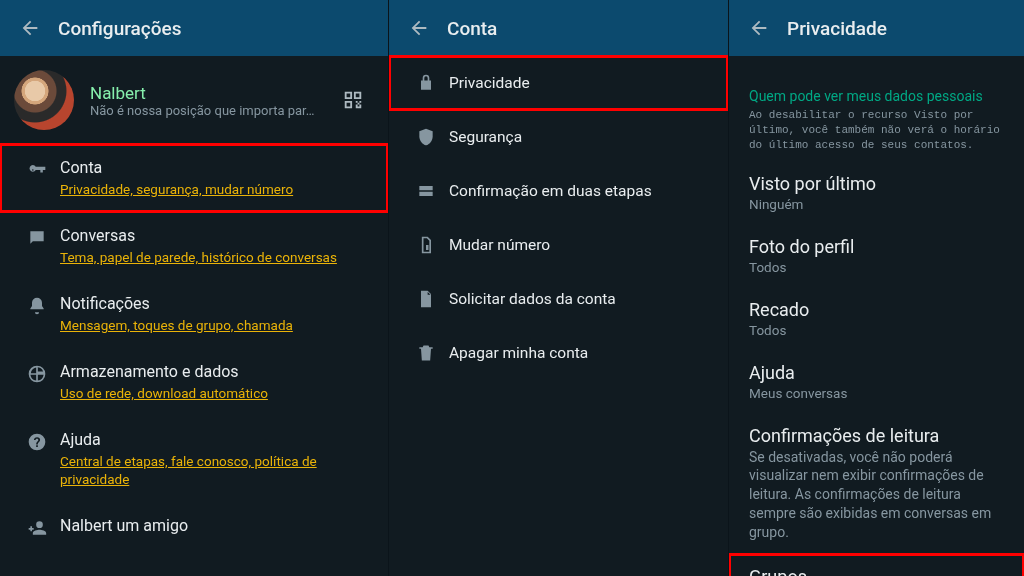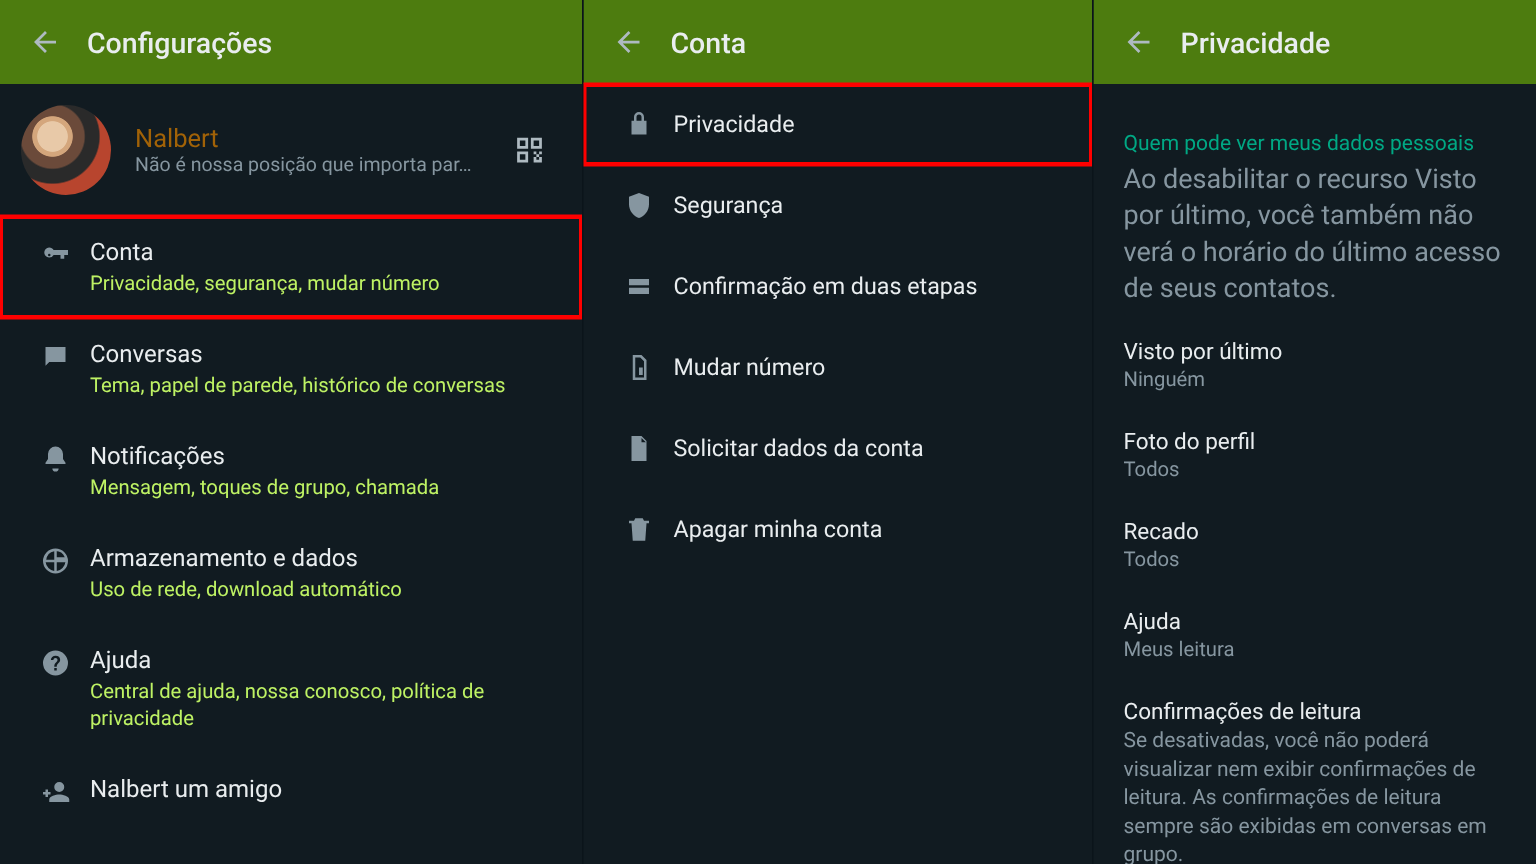--- a/index.html
+++ b/index.html
@@ -20,21 +20,21 @@
   }
   .panel1 { width: 388px; }
   .panel2 { width: 340px; border-left: 1px solid #0b141a; }
   .panel3 { flex: 1; border-left: 1px solid #0b141a; }
 
   .header {
     display: flex;
     align-items: center;
     height: 56px;
     padding: 0 12px;
-    background: #4d7c0f;
+    background: #0c4a6e;
   }
   .back-btn {
     width: 36px; height: 36px;
     display: flex; align-items: center; justify-content: center;
     cursor: pointer;
     color: #aebac1;
     margin-right: 10px;
   }
   .header-title {
     font-size: 19px;
@@ -47,41 +47,41 @@
     align-items: center;
     padding: 14px 24px 14px 14px;
   }
   .avatar {
     width: 60px; height: 60px; border-radius: 50%;
     background: radial-gradient(circle at 35% 35%, #e8c9a8 0 18%, #d4a67c 19% 24%, #6b4a3a 25% 38%, #2a2a2a 40% 56%, #b8452e 58% 100%);
     flex-shrink: 0;
     margin-right: 16px;
   }
   .profile-text { flex: 1; min-width: 0; }
-  .profile-name { font-size: 17px; color: #a16207; }
+  .profile-name { font-size: 17px; color: #86efac; }
   .profile-status { font-size: 13px; color: #8696a0; white-space: nowrap; overflow: hidden; text-overflow: ellipsis; max-width: 230px; }
   .qr-icon { color: #aebac1; flex-shrink: 0; cursor: pointer; }
 
   .list-item {
     display: flex;
     align-items: flex-start;
     padding: 14px 20px 14px 14px;
     cursor: pointer;
   }
   .list-icon {
     width: 46px;
     flex-shrink: 0;
     color: #8696a0;
     display: flex;
     justify-content: center;
     padding-top: 2px;
   }
   .list-text { flex: 1; min-width: 0; }
   .list-title { font-size: 16px; color: #e9edef; line-height: 1.3; }
-  .list-sub { font-size: 13.5px; color: #bef264; line-height: 1.35; margin-top: 1px; }
+  .list-sub { font-size: 13.5px; color: #eab308; line-height: 1.35; margin-top: 1px; text-decoration: underline; }
 
   .simple-item {
     display: flex;
     align-items: center;
     padding: 17px 20px 17px 14px;
     cursor: pointer;
   }
   .simple-item .list-icon { padding-top: 0; }
   .simple-label { font-size: 15.5px; color: #e9edef; }
 
@@ -90,29 +90,30 @@
     outline-offset: -2px;
   }
 
   .section-heading {
     color: #00a884;
     font-size: 14px;
     padding: 32px 20px 2px;
   }
   .section-desc {
     color: #8696a0;
-    font-size: 18px;
+    font-size: 11px;
     line-height: 1.35;
     padding: 2px 20px 8px;
+    font-family: Liberation Mono, monospace;
   }
   .priv-item {
     padding: 12px 20px;
     cursor: pointer;
   }
-  .priv-title { font-size: 15px; color: #e9edef; }
+  .priv-title { font-size: 18px; color: #e9edef; }
   .priv-value { font-size: 13.5px; color: #8696a0; margin-top: 2px; }
   .priv-note { font-size: 14px; color: #8696a0; line-height: 1.35; margin-top: 2px; }
   .cutoff { color: #8696a0; font-size: 13.5px; padding: 4px 20px; opacity: .6; }
 
   svg { display: block; }
 </style>
 </head>
 <body>
 
 <div class="panel panel1">
@@ -184,21 +185,21 @@
         </div>
       </div>
       <div class="list-item">
         <div class="list-icon">
           <svg width="20" height="20" viewBox="0 0 24 24">
             <path fill="currentColor" d="M12 2a10 10 0 1 0 0 20 10 10 0 0 0 0-20zm1 16h-2v-2h2zm1.6-6.2c-.5.5-1 1-1.3 1.5-.2.4-.3.8-.3 1.7h-2c0-1 .1-1.7.4-2.2.3-.6.8-1.1 1.4-1.7.5-.5.8-1 .8-1.6 0-.9-.7-1.5-1.6-1.5-1 0-1.6.6-1.7 1.6H8.3c.1-2 1.5-3.4 3.8-3.4 2.2 0 3.6 1.3 3.6 3.1 0 1-.4 1.8-1.1 2.5z"></path>
           </svg>
         </div>
         <div class="list-text">
           <div class="list-title">Ajuda</div>
-          <div class="list-sub">Central de ajuda, nossa conosco, política de privacidade</div>
+          <div class="list-sub">Central de etapas, fale conosco, política de privacidade</div>
         </div>
       </div>
       <div class="list-item">
         <div class="list-icon">
           <svg width="20" height="20" viewBox="0 0 24 24">
             <path fill="currentColor" d="M15 12a4 4 0 1 0 0-8 4 4 0 0 0 0 8zm-9 0v-2H4v2H2v2h2v2h2v-2h2v-2zm9 2c-2.7 0-8 1.3-8 4v2h16v-2c0-2.7-5.3-4-8-4z"></path>
           </svg>
         </div>
         <div class="list-text">
           <div class="list-title">Nalbert um amigo</div>
@@ -289,21 +290,21 @@
       <div class="priv-item">
         <div class="priv-title">Foto do perfil</div>
         <div class="priv-value">Todos</div>
       </div>
       <div class="priv-item">
         <div class="priv-title">Recado</div>
         <div class="priv-value">Todos</div>
       </div>
       <div class="priv-item">
         <div class="priv-title">Ajuda</div>
-        <div class="priv-value">Meus leitura</div>
+        <div class="priv-value">Meus conversas</div>
       </div>
     </div>
 
   <div class="priv-item">
     <div class="priv-title">Confirmações de leitura</div>
     <div class="priv-note">Se desativadas, você não poderá visualizar nem exibir confirmações de leitura. As confirmações de leitura sempre são exibidas em conversas em grupo.</div>
   </div>
 
   <div class="priv-item highlight-red">
     <div class="priv-title">Grupos</div>

